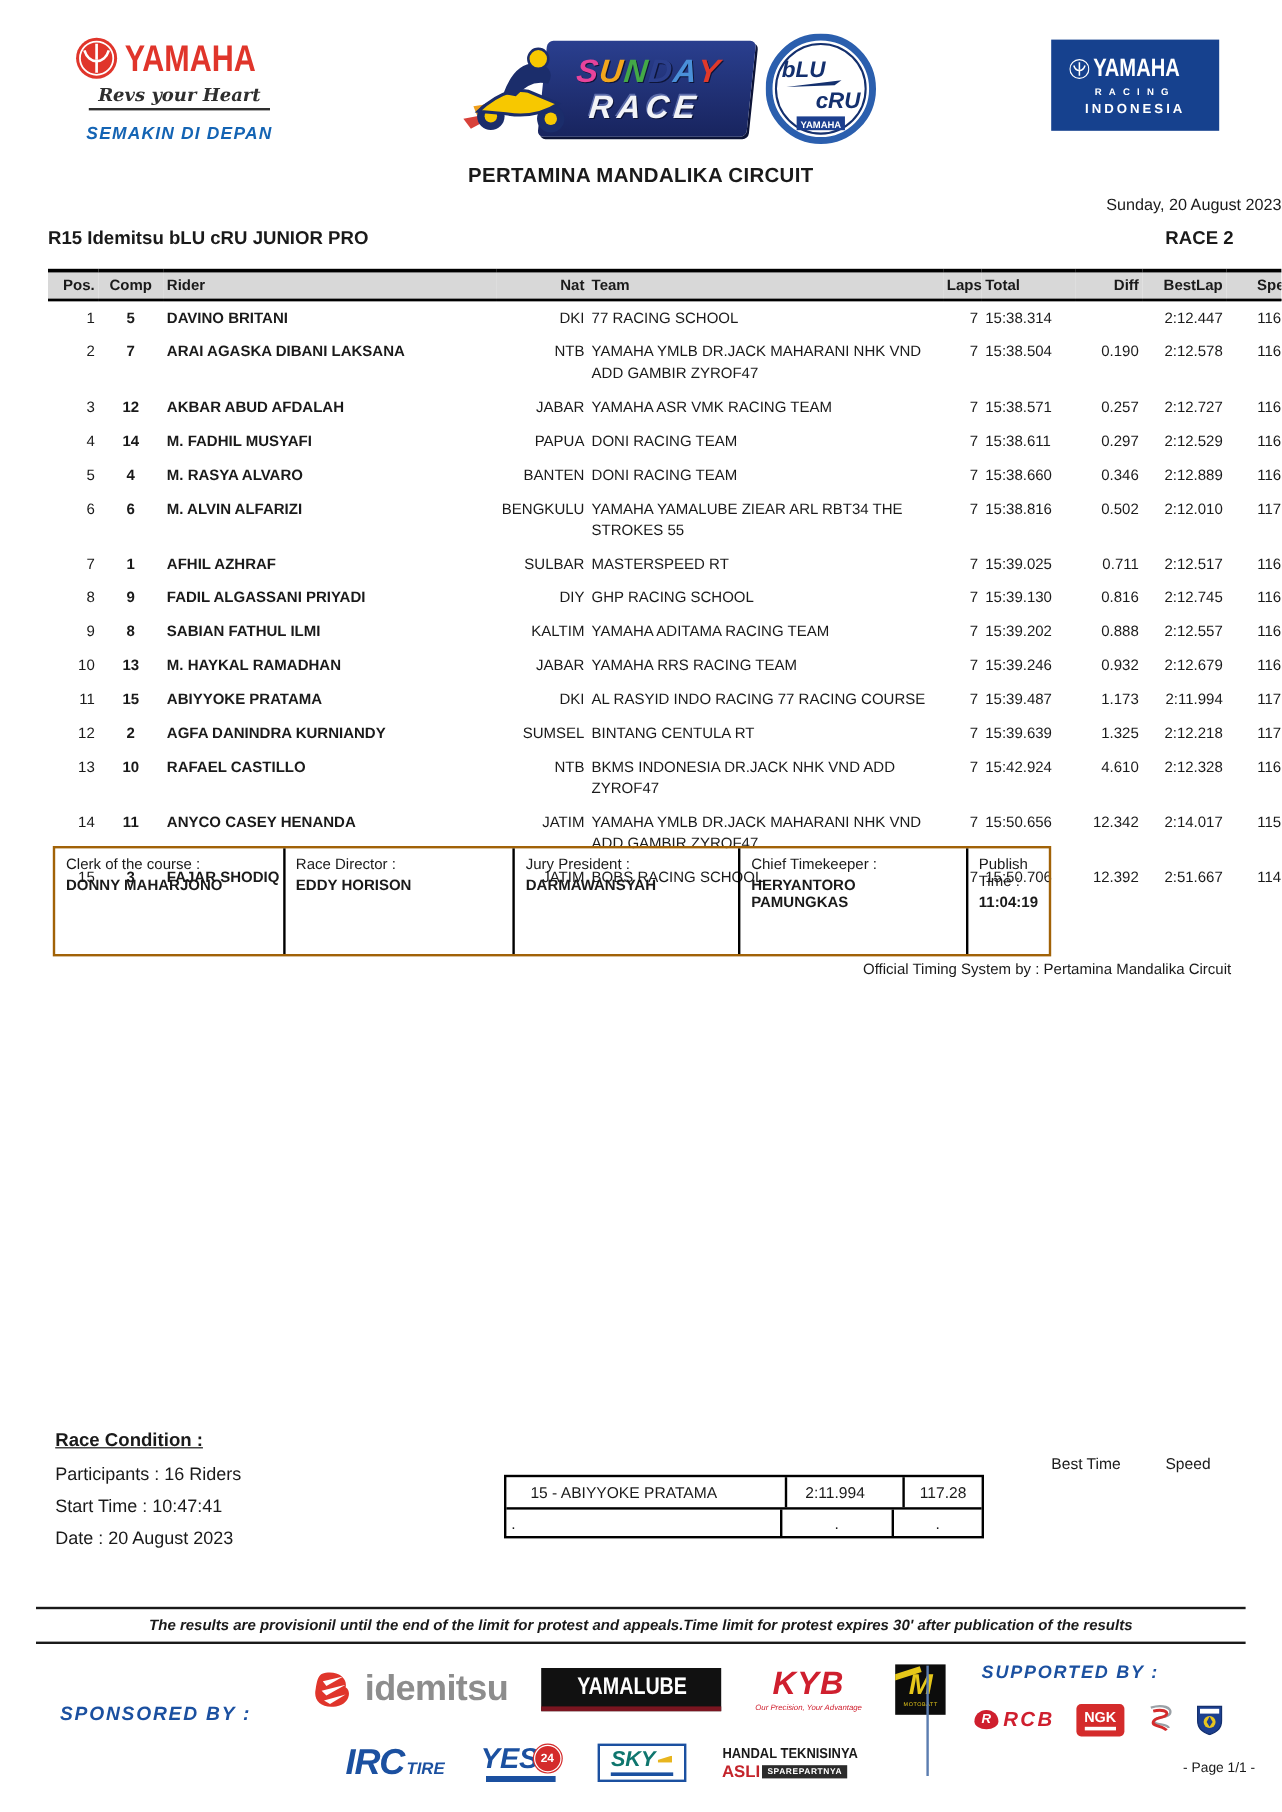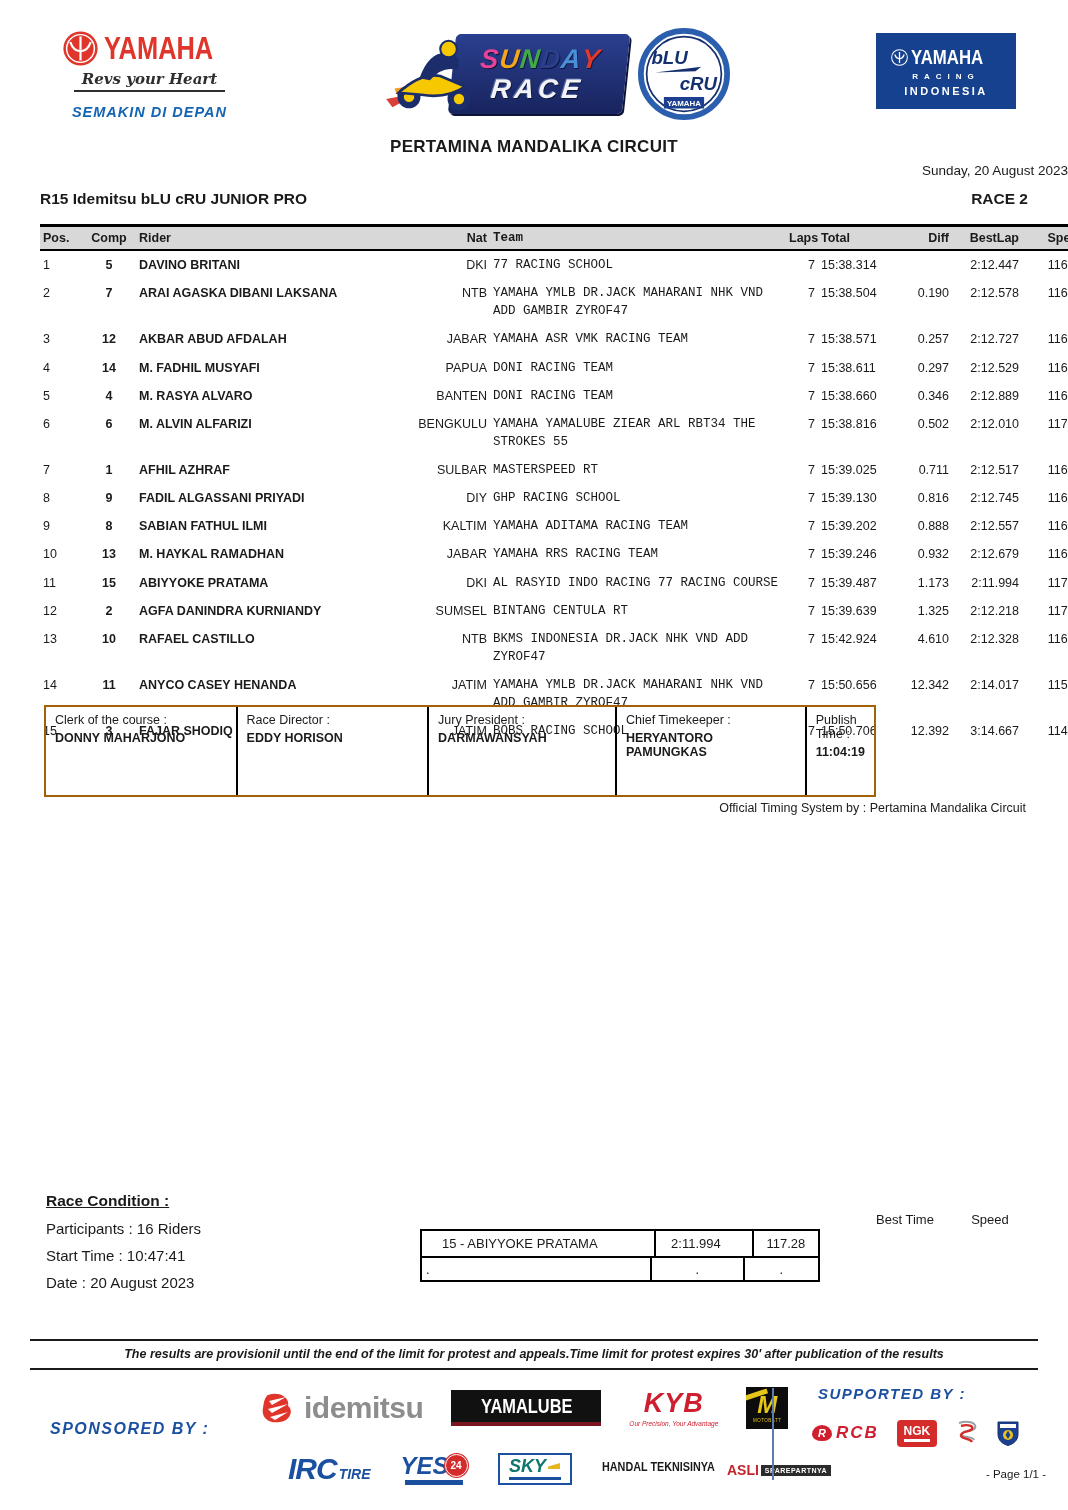--- a/index.html
+++ b/index.html
@@ -37,26 +37,26 @@
   .circuit-title{position:absolute;top:137px;left:0;width:100%;text-align:center;font-weight:bold;font-size:17px;letter-spacing:.3px;}
   .event-date{position:absolute;top:163px;left:0;width:100%;text-align:right;font-size:13.5px;}
   .class-row{position:absolute;top:190px;left:40px;right:40px;display:flex;justify-content:space-between;
              font-weight:bold;font-size:15.5px;}
 
   
   table.results{position:absolute;top:224px;left:40px;width:988px;border-collapse:collapse;table-layout:fixed;font-size:12.5px;}
   table.results th{background:#d8d8d8;border-top:3px solid #000;border-bottom:2px solid #000;
                    padding:4px 3px;font-weight:bold;font-size:12.5px;}
   table.results td{padding:5px 3px;vertical-align:top;line-height:1.45;}
-  .c-pos,th.h-pos{width:36px;text-align:left;}
+  .c-pos,th.h-pos{width:36px;text-align:right;}
   .c-comp,th.h-comp{width:48px;text-align:center;font-weight:bold;}
   .c-rider,th.h-rider{width:272px;text-align:left;font-weight:bold;padding-left:6px;}
   th.h-rider{padding-left:6px;}
   .c-nat,th.h-nat{width:70px;text-align:right;}
-  .c-team,th.h-team{width:290px;text-align:left;padding-left:10px;padding-right:16px;font-family:Liberation Mono, monospace;}
+  .c-team,th.h-team{width:290px;text-align:left;padding-left:10px;padding-right:16px;}
   .c-laps,th.h-laps{width:26px;text-align:right;}
   .c-total,th.h-total{width:72px;text-align:left;padding-left:8px;}
   .c-diff,th.h-diff{width:50px;text-align:right;}
   .c-bestlap,th.h-bestlap{width:64px;text-align:right;}
   .c-speed,th.h-speed{width:60px;text-align:right;padding-right:6px;}
   th.h-rider,th.h-team,th.h-total{font-weight:bold;}
   td.c-rider{font-weight:bold;}
 
   
   .officials{position:absolute;top:705px;left:44px;width:832px;height:92px;border:2px solid #a16207;display:flex;box-sizing:border-box;}
@@ -128,21 +128,21 @@
   .lg-yes24 .row{display:flex;align-items:center;}
   .lg-yes24 .txt{color:#1b50a0;font-weight:bold;font-style:italic;font-size:24px;line-height:1;}
   .lg-yes24 .badge{width:21px;height:21px;border-radius:50%;background:#d42b2b;color:#fff;font-weight:bold;font-size:10px;
                    display:flex;align-items:center;justify-content:center;margin-left:-4px;border:1.5px solid #fff;box-shadow:0 0 0 1px #d42b2b;}
   .lg-yes24 .bar{width:58px;height:5px;background:#1b50a0;margin-top:2px;}
   .lg-sky{border:2px solid #1b50a0;background:#fff;padding:2px 9px 3px;display:flex;flex-direction:column;align-items:center;}
   .lg-sky .row{display:flex;align-items:center;gap:2px;}
   .lg-sky .txt{color:#0f766e;font-weight:bold;font-style:italic;font-size:18px;line-height:1;}
   .lg-sky .swoosh{width:12px;height:6px;background:#e8b51e;clip-path:polygon(0 60%,100% 0,100% 100%,0 100%);}
   .lg-sky .bar{width:52px;height:3px;background:#1b50a0;margin-top:2px;}
-  .lg-handal{display:flex;flex-direction:row;align-items:flex-start;line-height:1;}
+  .lg-handal{display:flex;flex-direction:column;align-items:flex-start;line-height:1;}
   .lg-handal .l1{font-weight:bold;font-size:12px;letter-spacing:0;transform:scaleX(.9);transform-origin:left;}
   .lg-handal .l2{display:flex;align-items:center;gap:2px;margin-top:2px;}
   .lg-handal .asli{color:#c4242b;font-weight:bold;font-size:14px;}
   .lg-handal .box{background:#2b2b2b;color:#fff;font-weight:bold;font-size:7px;padding:2px 4px;letter-spacing:.5px;}
   .lg-rcb{display:flex;align-items:center;gap:4px;}
   .lg-rcb .icon{width:20px;height:16px;background:#cf1f2e;border-radius:50% 50% 50% 50%/60% 60% 40% 40%;
                 color:#fff;font-weight:bold;font-style:italic;font-size:11px;display:flex;align-items:center;justify-content:center;}
   .lg-rcb .txt{color:#cf1f2e;font-weight:bold;font-style:italic;font-size:17px;letter-spacing:2px;}
   .lg-ngk{width:40px;height:27px;background:#d42b2b;border-radius:4px;display:flex;flex-direction:column;align-items:center;justify-content:center;}
   .lg-ngk .txt{color:#fff;font-weight:bold;font-size:12px;line-height:1;}
@@ -422,21 +422,21 @@
         </tr>
         <tr>
           <td class="c-pos">15</td>
           <td class="c-comp">3</td>
           <td class="c-rider">FAJAR SHODIQ</td>
           <td class="c-nat">JATIM</td>
           <td class="c-team">BOBS RACING SCHOOL</td>
           <td class="c-laps">7</td>
           <td class="c-total">15:50.706</td>
           <td class="c-diff">12.392</td>
-          <td class="c-bestlap">3:14.667</td>
+          <td class="c-bestlap">2:51.667</td>
           <td class="c-speed">114.95</td>
         </tr>
       </tbody>
   </table>
 
   <div class="officials">
       <div class="off-cell">
         <div class="off-label">Clerk of the course :</div>
         <div class="off-name">DONNY MAHARJONO</div>
       </div>

